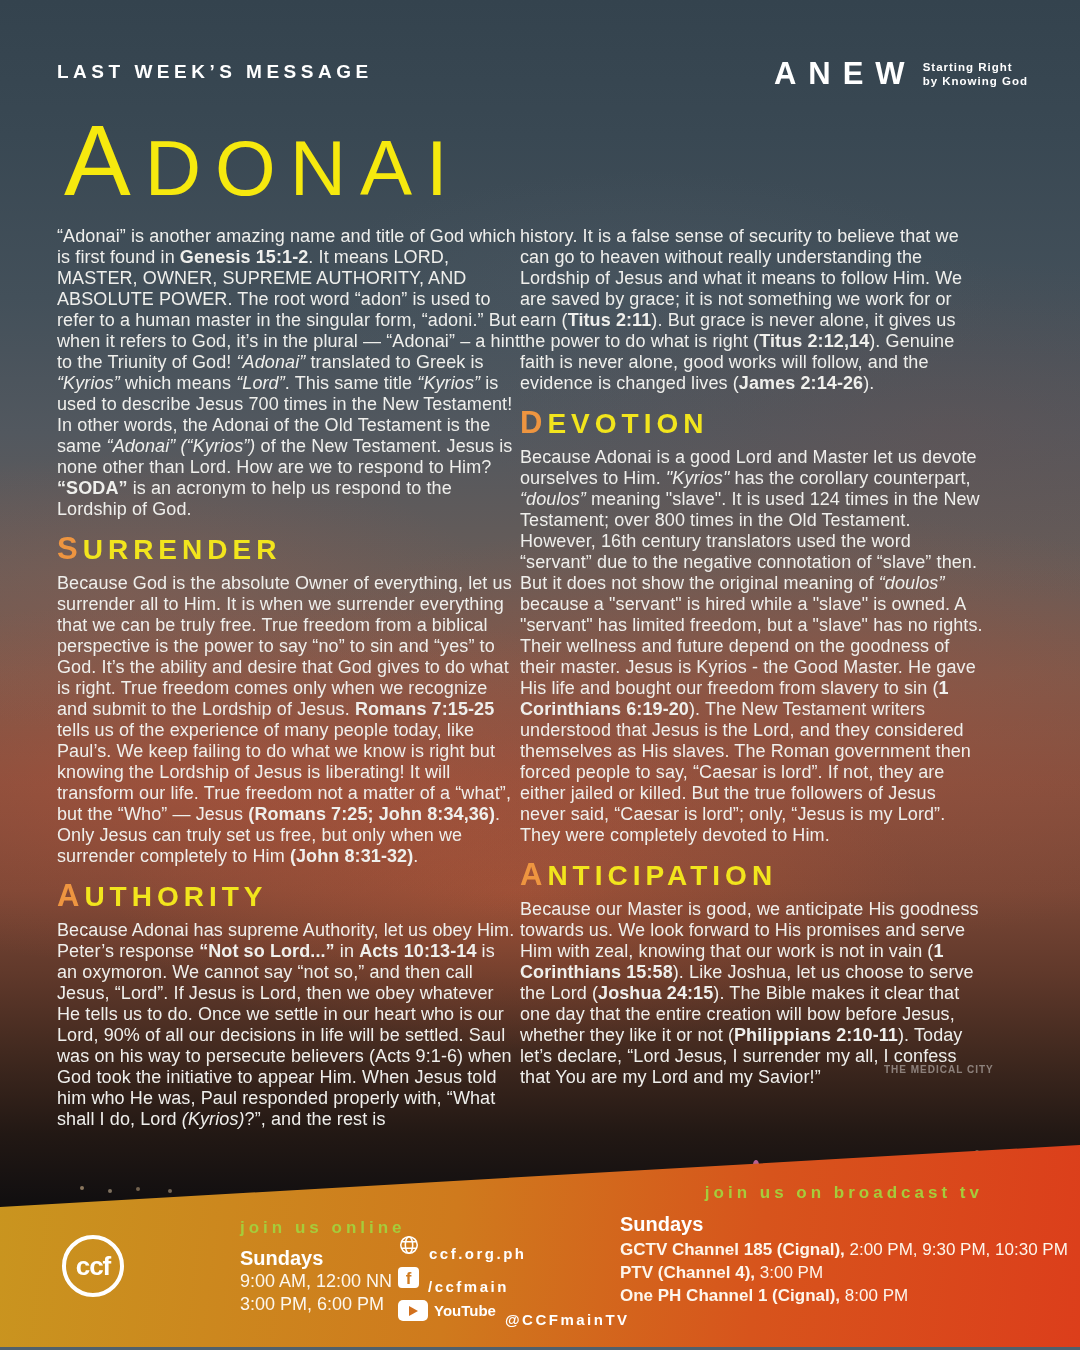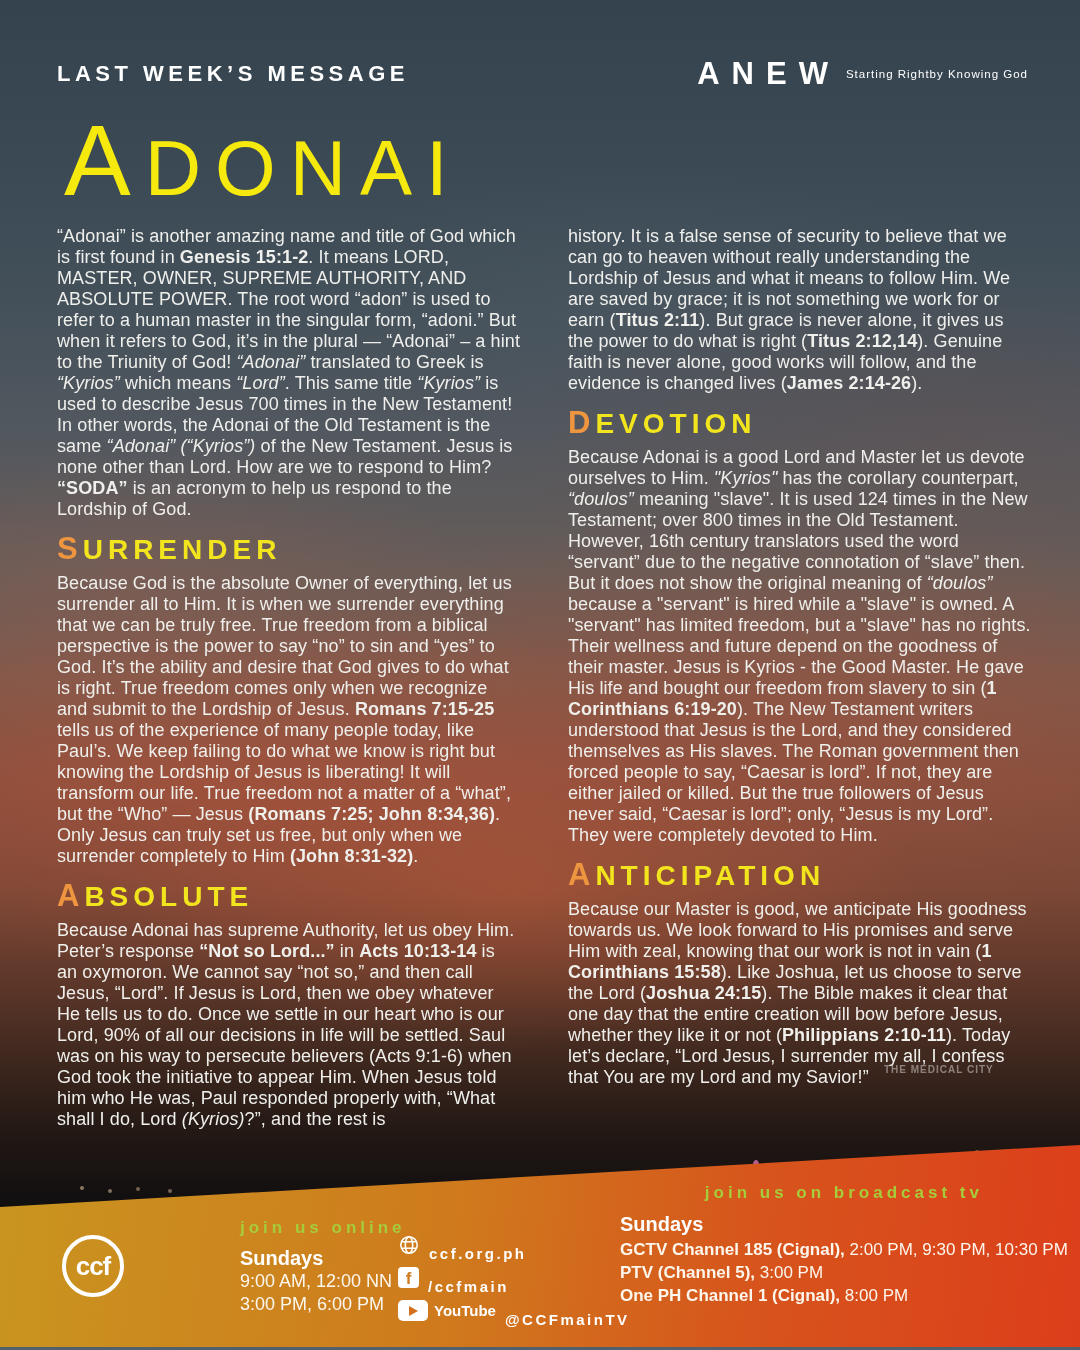--- a/index.html
+++ b/index.html
@@ -11,32 +11,32 @@
     radial-gradient(ellipse 820px 300px at 72% 54%, rgba(170,82,60,.45), transparent 72%),
     radial-gradient(ellipse 560px 220px at 48% 66%, rgba(196,92,56,.45), transparent 72%),
     radial-gradient(ellipse 650px 240px at 88% 32%, rgba(115,78,72,.28), transparent 72%),
     radial-gradient(ellipse 500px 180px at 60% 22%, rgba(80,92,102,.35), transparent 70%),
     linear-gradient(180deg,#34434e 0%,#394853 10%,#43505a 22%,#52585f 32%,#675c58 42%,
       #7a594c 50%,#834f3e 58%,#7a4736 66%,#61392b 72%,#41291f 78%,#221814 84%,#0e0d0f 90%,#0b0b0d 100%);}
   .city-sign{position:absolute;left:884px;top:1064px;font-size:10px;font-weight:bold;
     letter-spacing:1px;color:rgba(255,255,255,.42);}
   .dot{position:absolute;border-radius:50%;}
 
-  .kicker{position:absolute;left:57px;top:61px;font-size:22px;font-weight:bold;
+  .kicker{position:absolute;left:57px;top:61px;font-size:19px;font-weight:bold;
     letter-spacing:4.5px;color:#ffffff;}
   .brand{position:absolute;right:52px;top:56px;display:flex;align-items:center;gap:6px;}
   .brand-name{font-size:31px;font-weight:bold;letter-spacing:12px;color:#ffffff;}
-  .brand-tagline{display:flex;flex-direction:row;font-size:11.5px;font-weight:normal;
+  .brand-tagline{display:flex;flex-direction:column;font-size:11.5px;font-weight:bold;
     line-height:14px;letter-spacing:1px;color:#ffffff;}
 
   .title{position:absolute;left:64px;top:112px;margin:0;font-size:78px;line-height:96px;
     letter-spacing:14px;font-weight:normal;color:#f6e90e;}
   .title::first-letter{font-size:100px;}
 
-  .columns{position:absolute;left:57px;top:226px;width:975px;display:flex;gap:48px;}
+  .columns{position:absolute;left:57px;top:226px;width:975px;display:flex;}
   .col{width:463px;flex:none;}
   p.body{margin:0;font-size:18px;line-height:21px;color:#efefec;letter-spacing:.1px;}
   .rb{font-weight:bold;}
   .ri{font-style:italic;}
   h2.sec{margin:12px 0 6px 0;font-size:28px;line-height:34px;letter-spacing:5px;
     font-weight:bold;color:#f2e51d;}
   h2.sec::first-letter{color:#ee9540;font-size:31px;}
 
   .band{position:absolute;left:0;top:1145px;width:1080px;height:205px;
     clip-path:polygon(0 62px,100% 0,100% 100%,0 100%);
@@ -87,21 +87,21 @@
     </span>
   </div>
 
   <h1 class="title">ADONAI</h1>
 
   <main class="columns">
     <div class="col">
       <p class="body"><span>“Adonai” is another amazing name and title of God which is first found in </span><span class="rb">Genesis 15:1-2</span><span>. It means LORD, MASTER, OWNER, SUPREME AUTHORITY, AND ABSOLUTE POWER. The root word “adon” is used to refer to a human master in the singular form, “adoni.” But when it refers to God, it’s in the plural — “Adonai” – a hint to the Triunity of God! </span><span class="ri">“Adonai”</span><span> translated to Greek is </span><span class="ri">“Kyrios”</span><span> which means </span><span class="ri">“Lord”</span><span>. This same title </span><span class="ri">“Kyrios”</span><span> is used to describe Jesus 700 times in the New Testament! In other words, the Adonai of the Old Testament is the same </span><span class="ri">“Adonai” (“Kyrios”)</span><span> of the New Testament. Jesus is none other than Lord. How are we to respond to Him? </span><span class="rb">“SODA”</span><span> is an acronym to help us respond to the Lordship of God.</span></p>
       <h2 class="sec">SURRENDER</h2>
       <p class="body"><span>Because God is the absolute Owner of everything, let us surrender all to Him. It is when we surrender everything that we can be truly free. True freedom from a biblical perspective is the power to say “no” to sin and “yes” to God. It’s the ability and desire that God gives to do what is right. True freedom comes only when we recognize and submit to the Lordship of Jesus. </span><span class="rb">Romans 7:15-25</span><span> tells us of the experience of many people today, like Paul’s. We keep failing to do what we know is right but knowing the Lordship of Jesus is liberating! It will transform our life. True freedom not a matter of a “what”, but the “Who” — Jesus </span><span class="rb">(Romans 7:25; John 8:34,36)</span><span>. Only Jesus can truly set us free, but only when we surrender completely to Him </span><span class="rb">(John 8:31-32)</span><span>.</span></p>
-      <h2 class="sec">ABSOLUTE</h2>
+      <h2 class="sec">AUTHORITY</h2>
       <p class="body"><span>Because Adonai has supreme Authority, let us obey Him. Peter’s response </span><span class="rb">“Not so Lord...”</span><span> in </span><span class="rb">Acts 10:13-14</span><span> is an oxymoron. We cannot say “not so,” and then call Jesus, “Lord”. If Jesus is Lord, then we obey whatever He tells us to do. Once we settle in our heart who is our Lord, 90% of all our decisions in life will be settled. Saul was on his way to persecute believers (Acts 9:1-6) when God took the initiative to appear Him. When Jesus told him who He was, Paul responded properly with, “What shall I do, Lord </span><span class="ri">(Kyrios)</span><span>?”, and the rest is</span></p>
     </div>
     <div class="col">
       <p class="body"><span>history. It is a false sense of security to believe that we can go to heaven without really understanding the Lordship of Jesus and what it means to follow Him. We are saved by grace; it is not something we work for or earn (</span><span class="rb">Titus 2:11</span><span>). But grace is never alone, it gives us the power to do what is right (</span><span class="rb">Titus 2:12,14</span><span>). Genuine faith is never alone, good works will follow, and the evidence is changed lives (</span><span class="rb">James 2:14-26</span><span>).</span></p>
       <h2 class="sec">DEVOTION</h2>
       <p class="body"><span>Because Adonai is a good Lord and Master let us devote ourselves to Him. </span><span class="ri">"Kyrios"</span><span> has the corollary counterpart, </span><span class="ri">“doulos”</span><span> meaning "slave". It is used 124 times in the New Testament; over 800 times in the Old Testament. However, 16th century translators used the word “servant” due to the negative connotation of “slave” then. But it does not show the original meaning of </span><span class="ri">“doulos”</span><span> because a "servant" is hired while a "slave" is owned. A "servant" has limited freedom, but a "slave" has no rights. Their wellness and future depend on the goodness of their master. Jesus is Kyrios - the Good Master. He gave His life and bought our freedom from slavery to sin (</span><span class="rb">1 Corinthians 6:19-20</span><span>). The New Testament writers understood that Jesus is the Lord, and they considered themselves as His slaves. The Roman government then forced people to say, “Caesar is lord”. If not, they are either jailed or killed. But the true followers of Jesus never said, “Caesar is lord”; only, “Jesus is my Lord”. They were completely devoted to Him.</span></p>
       <h2 class="sec">ANTICIPATION</h2>
       <p class="body"><span>Because our Master is good, we anticipate His goodness towards us. We look forward to His promises and serve Him with zeal, knowing that our work is not in vain (</span><span class="rb">1 Corinthians 15:58</span><span>). Like Joshua, let us choose to serve the Lord (</span><span class="rb">Joshua 24:15</span><span>). The Bible makes it clear that one day that the entire creation will bow before Jesus, whether they like it or not (</span><span class="rb">Philippians 2:10-11</span><span>). Today let’s declare, “Lord Jesus, I surrender my all, I confess that You are my Lord and my Savior!”</span></p>
     </div>
   </main>
@@ -142,21 +142,21 @@
       </div>
     </div>
 
     <div class="broadcast">
       <div class="green-head">join us on broadcast tv</div>
       <div class="day">Sundays</div>
       <div class="sched">
         <span class="rb">GCTV Channel 185 (Cignal),</span><span> 2:00 PM, 9:30 PM, 10:30 PM</span>
       </div>
       <div class="sched">
-        <span class="rb">PTV (Channel 5),</span><span> 3:00 PM</span>
+        <span class="rb">PTV (Channel 4),</span><span> 3:00 PM</span>
       </div>
       <div class="sched">
         <span class="rb">One PH Channel 1 (Cignal),</span><span> 8:00 PM</span>
       </div>
     </div>
   </footer>
 
   <div class="bottom-strip"></div>
 </div>
 

